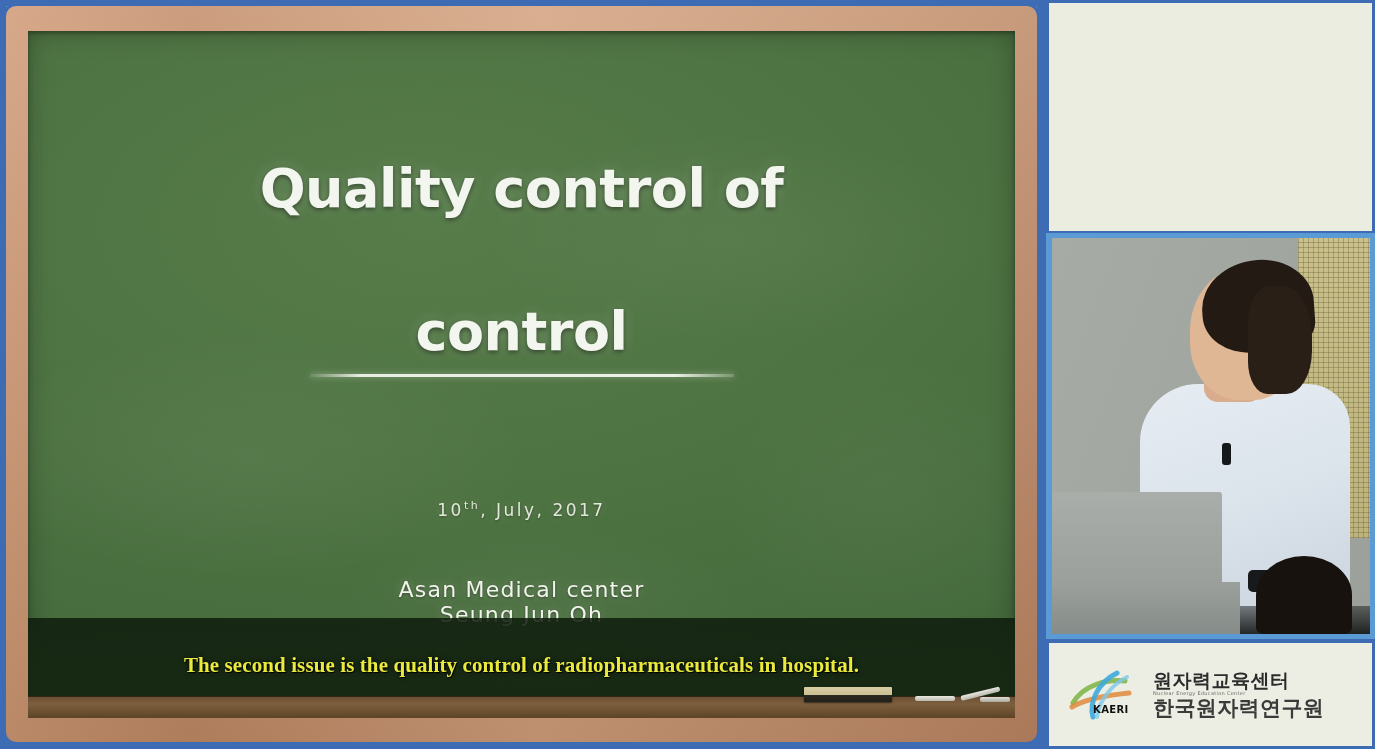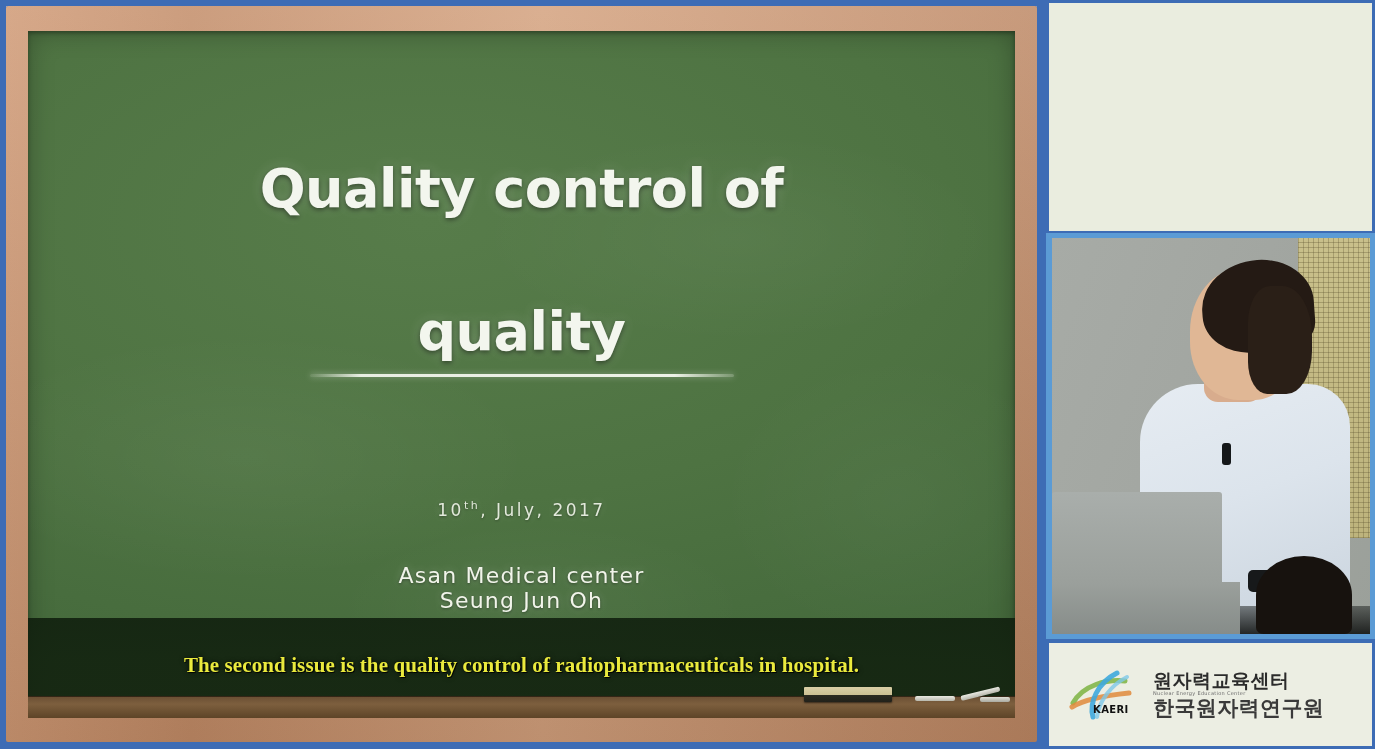--- a/index.html
+++ b/index.html
@@ -24,21 +24,21 @@
     width: 1046px; height: 749px;
     background: #3d6cb5;
     padding: 6px 9px 7px 6px;
   }
 
   
   .board-frame {
     position: relative;
     width: 100%; height: 100%;
     background: #c8906a;
-    border-radius: 2px;
+    border-radius: 10px;
     padding: 25px 22px 24px 22px;
     background-image:
       linear-gradient(180deg, rgba(255,255,255,.16), rgba(0,0,0,.10)),
       linear-gradient(90deg, #cf9873 0%, #c28b66 18%, #d3a07c 52%, #bd8763 100%);
   }
   
   .board-frame::before {
     content:"";
     position:absolute; inset:0;
     background:
@@ -102,21 +102,21 @@
     color: #eef2e7;
     font-family: "DejaVu Sans", sans-serif;
     font-size: 17px;
     letter-spacing: 2.5px;
     text-shadow: 0 1px 3px rgba(0,0,0,.4), 0 0 9px rgba(255,255,255,.22);
     opacity: .93;
   }
   .hand-date sup { font-size: 11px; }
 
   .hand-org {
-    margin-top: 44px;
+    margin-top: 58px;
     color: #f1f4ea;
     font-family: "DejaVu Sans", sans-serif;
     font-size: 22px;
     letter-spacing: 1.2px;
     text-shadow: 0 1px 3px rgba(0,0,0,.4), 0 0 9px rgba(255,255,255,.25);
   }
   .hand-name {
     color: #f1f4ea;
     font-family: "DejaVu Sans", sans-serif;
     font-size: 22px;
@@ -330,21 +330,21 @@
 
   <div class="slide-pane">
     <div class="board-frame">
       <div class="chalkboard">
 
         <div class="slide-content">
           <div class="slide-title">
             <span>Quality control of</span><br>
             <br>
             <span class="title-underline-wrap">
-              <span>quality</span>
+              <span>control</span>
               <span class="title-underline"></span>
             </span>
           </div>
 
           <div class="hand-date">
             <span>10</span><sup>th</sup><span>, July, 2017</span>
           </div>
 
           <div class="hand-org">Asan Medical center</div>
           <div class="hand-name">Seung Jun Oh</div>

